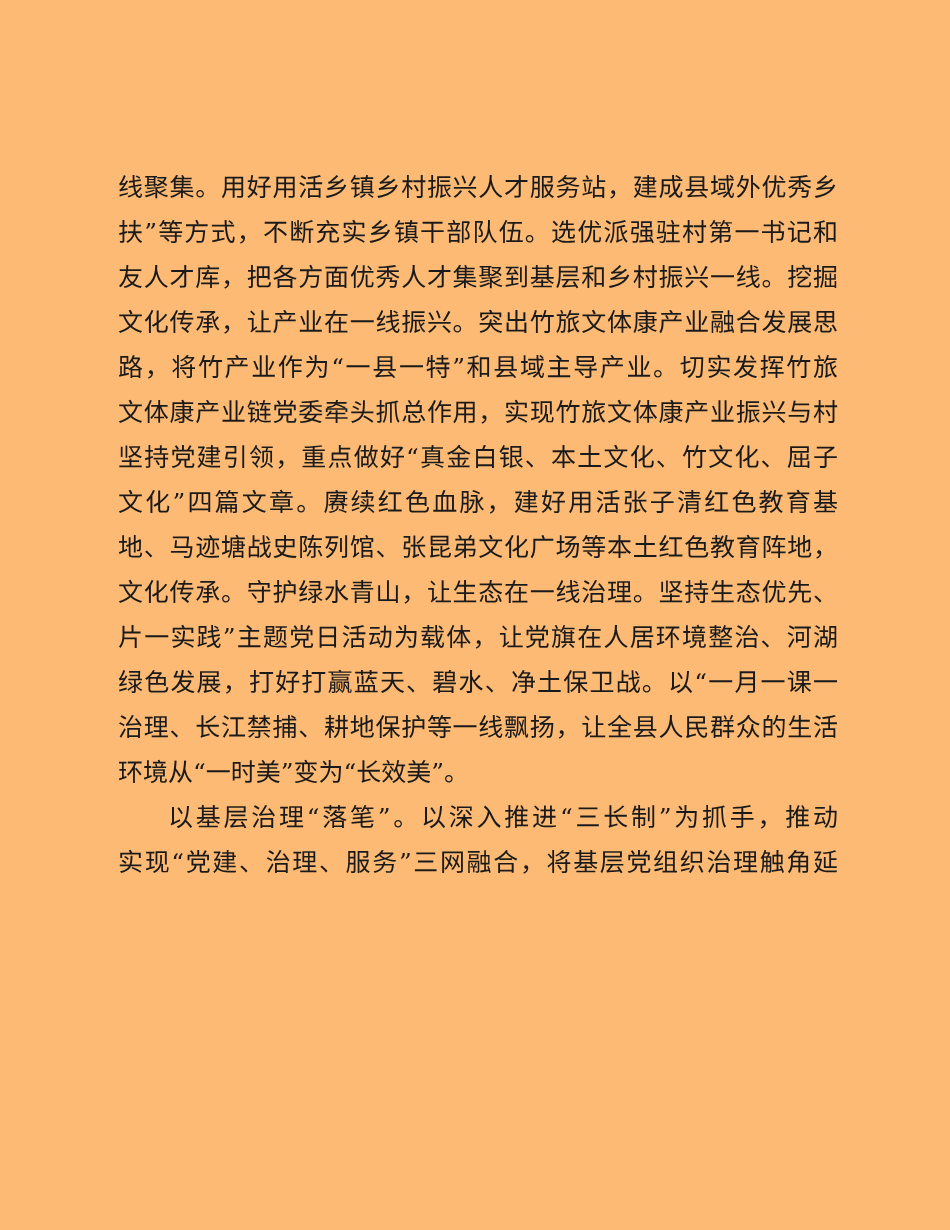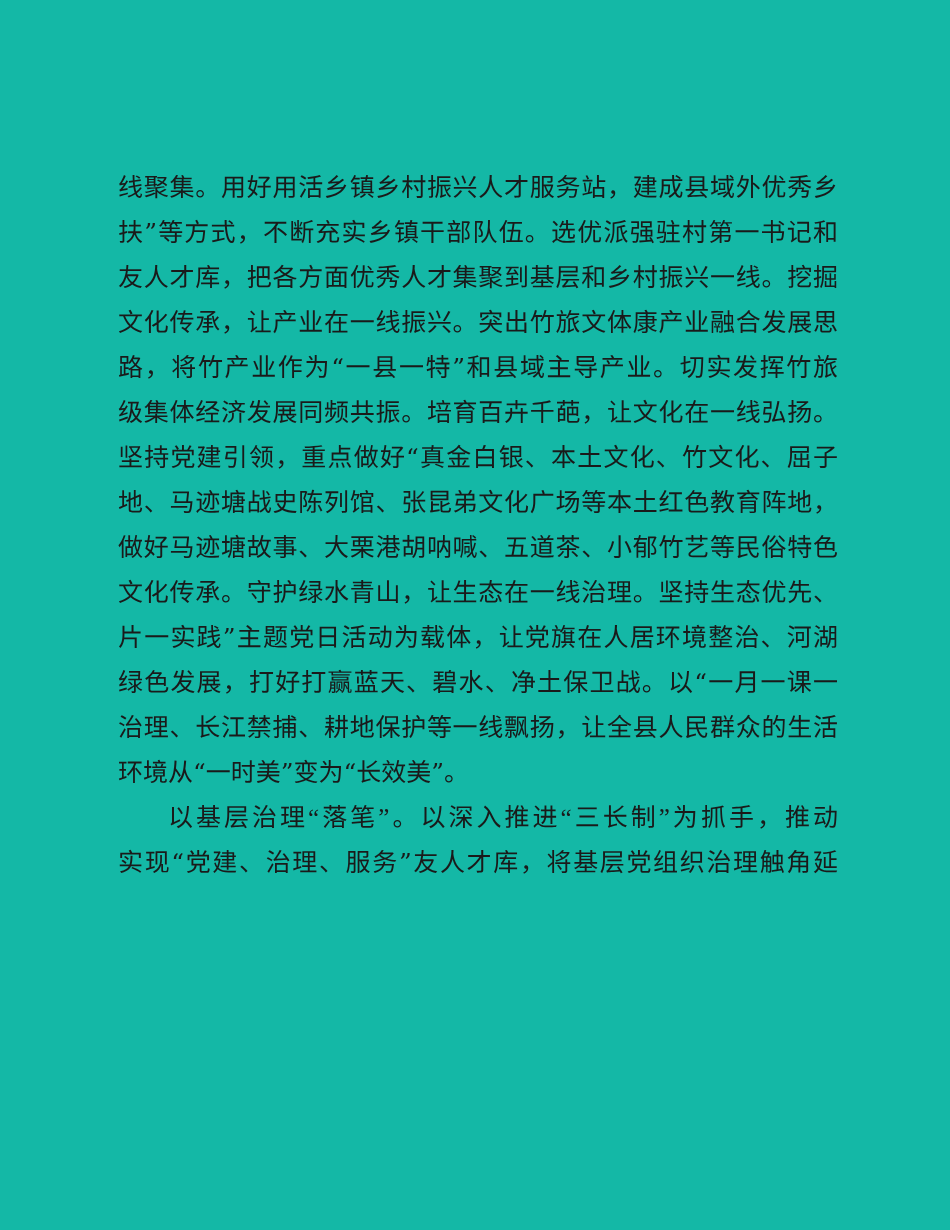--- a/index.html
+++ b/index.html
@@ -5,21 +5,21 @@
   html, body {
     margin: 0;
     padding: 0;
     background: #ffffff;
   }
   .page {
     position: relative;
     width: 950px;
     height: 1230px;
     margin: 0 auto;
-    background: #14b8a6;
+    background: #fdba74;
     overflow: hidden;
     box-sizing: border-box;
     padding: 165px 112px 0 118px;
     font-family: "DejaVu Serif", serif;
     color: #1a1a1a;
   }
   .textblock {
     width: 720px;
   }
   .line {
@@ -31,38 +31,37 @@
     text-align-last: justify;
     text-justify: inter-character;
     word-break: break-all;
   }
   .line.para-end {
     text-align: right;
     text-align-last: left;
   }
   .line.para-indent {
     text-indent: 2em;
-    font-family: Liberation Serif, serif;
   }
 </style>
 </head>
 <body>
 
 <div class="page">
   <div class="textblock">
     <div class="line">线聚集。用好用活乡镇乡村振兴人才服务站，建成县域外优秀乡</div>
     <div class="line">扶”等方式，不断充实乡镇干部队伍。选优派强驻村第一书记和</div>
     <div class="line">友人才库，把各方面优秀人才集聚到基层和乡村振兴一线。挖掘</div>
     <div class="line">文化传承，让产业在一线振兴。突出竹旅文体康产业融合发展思</div>
     <div class="line">路，将竹产业作为“一县一特”和县域主导产业。切实发挥竹旅</div>
-    <div class="line">级集体经济发展同频共振。培育百卉千葩，让文化在一线弘扬。</div>
+    <div class="line">文体康产业链党委牵头抓总作用，实现竹旅文体康产业振兴与村</div>
     <div class="line">坚持党建引领，重点做好“真金白银、本土文化、竹文化、屈子</div>
+    <div class="line">文化”四篇文章。赓续红色血脉，建好用活张子清红色教育基</div>
     <div class="line">地、马迹塘战史陈列馆、张昆弟文化广场等本土红色教育阵地，</div>
-    <div class="line">做好马迹塘故事、大栗港胡呐喊、五道茶、小郁竹艺等民俗特色</div>
     <div class="line">文化传承。守护绿水青山，让生态在一线治理。坚持生态优先、</div>
     <div class="line">片一实践”主题党日活动为载体，让党旗在人居环境整治、河湖</div>
     <div class="line">绿色发展，打好打赢蓝天、碧水、净土保卫战。以“一月一课一</div>
     <div class="line">治理、长江禁捕、耕地保护等一线飘扬，让全县人民群众的生活</div>
     <div class="line para-end">环境从“一时美”变为“长效美”。</div>
     <div class="line para-indent">以基层治理“落笔”。以深入推进“三长制”为抓手，推动</div>
-    <div class="line">实现“党建、治理、服务”友人才库，将基层党组织治理触角延</div>
+    <div class="line">实现“党建、治理、服务”三网融合，将基层党组织治理触角延</div>
   </div>
 </div>
 
 </body></html>

